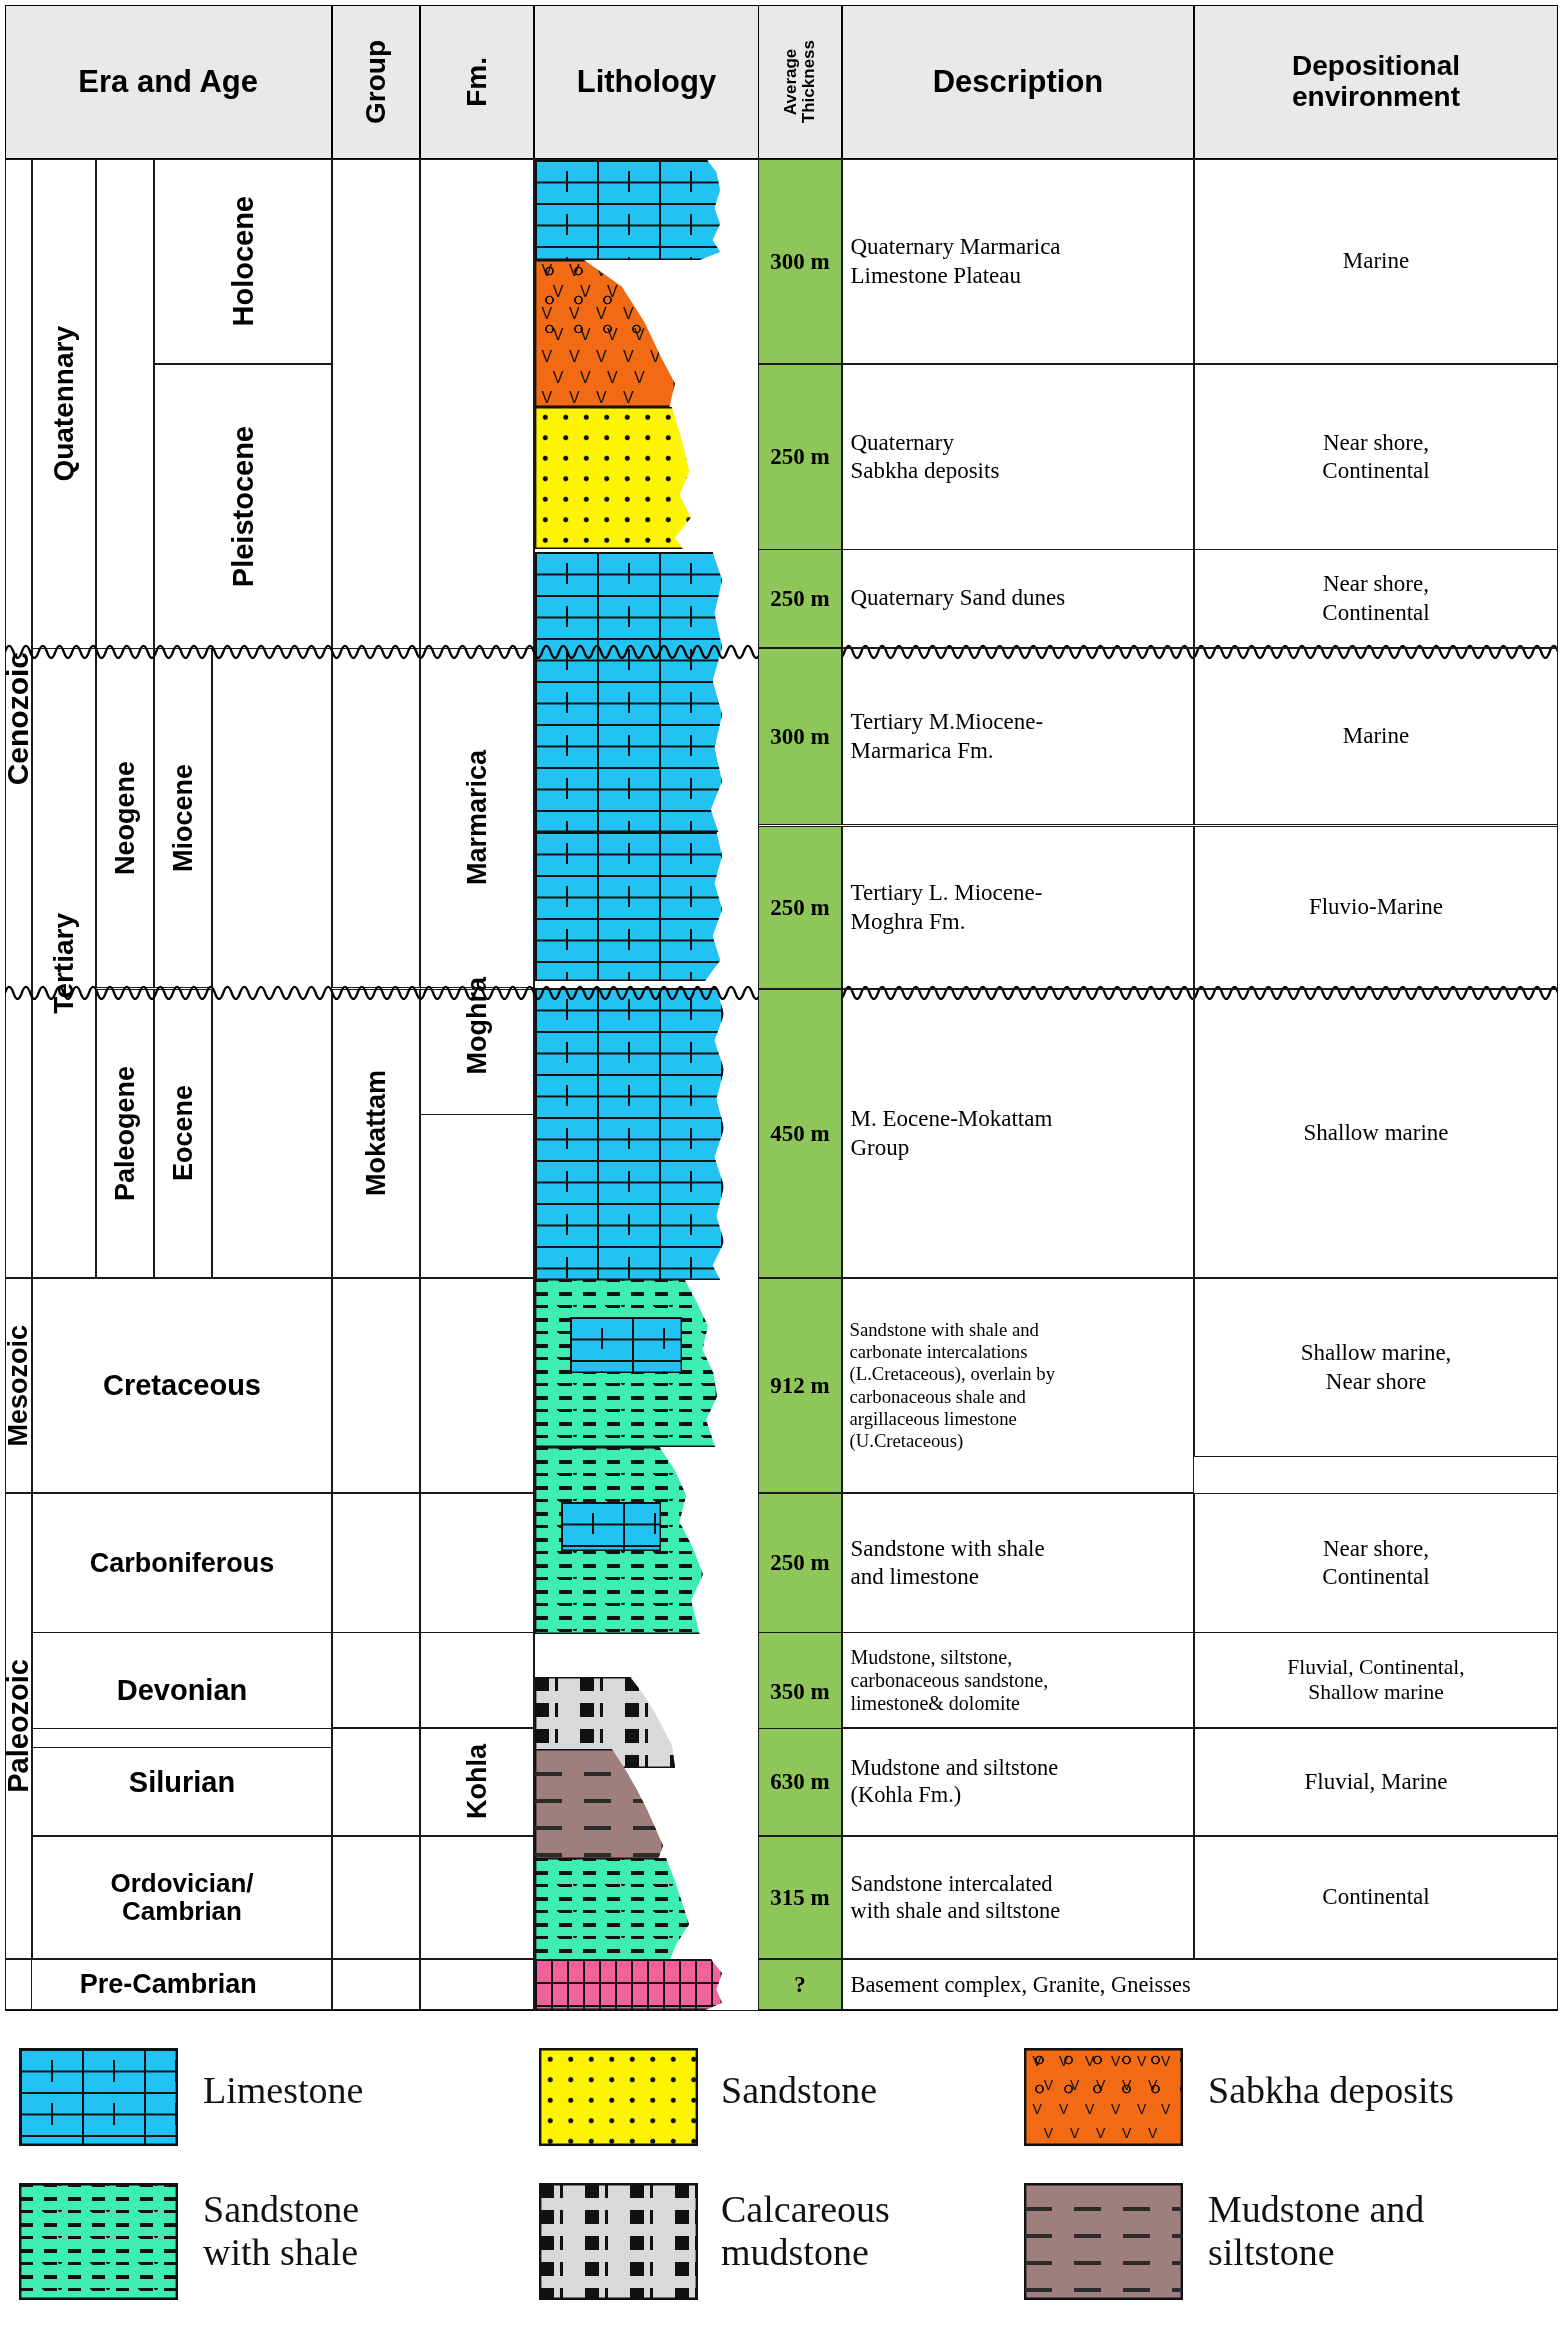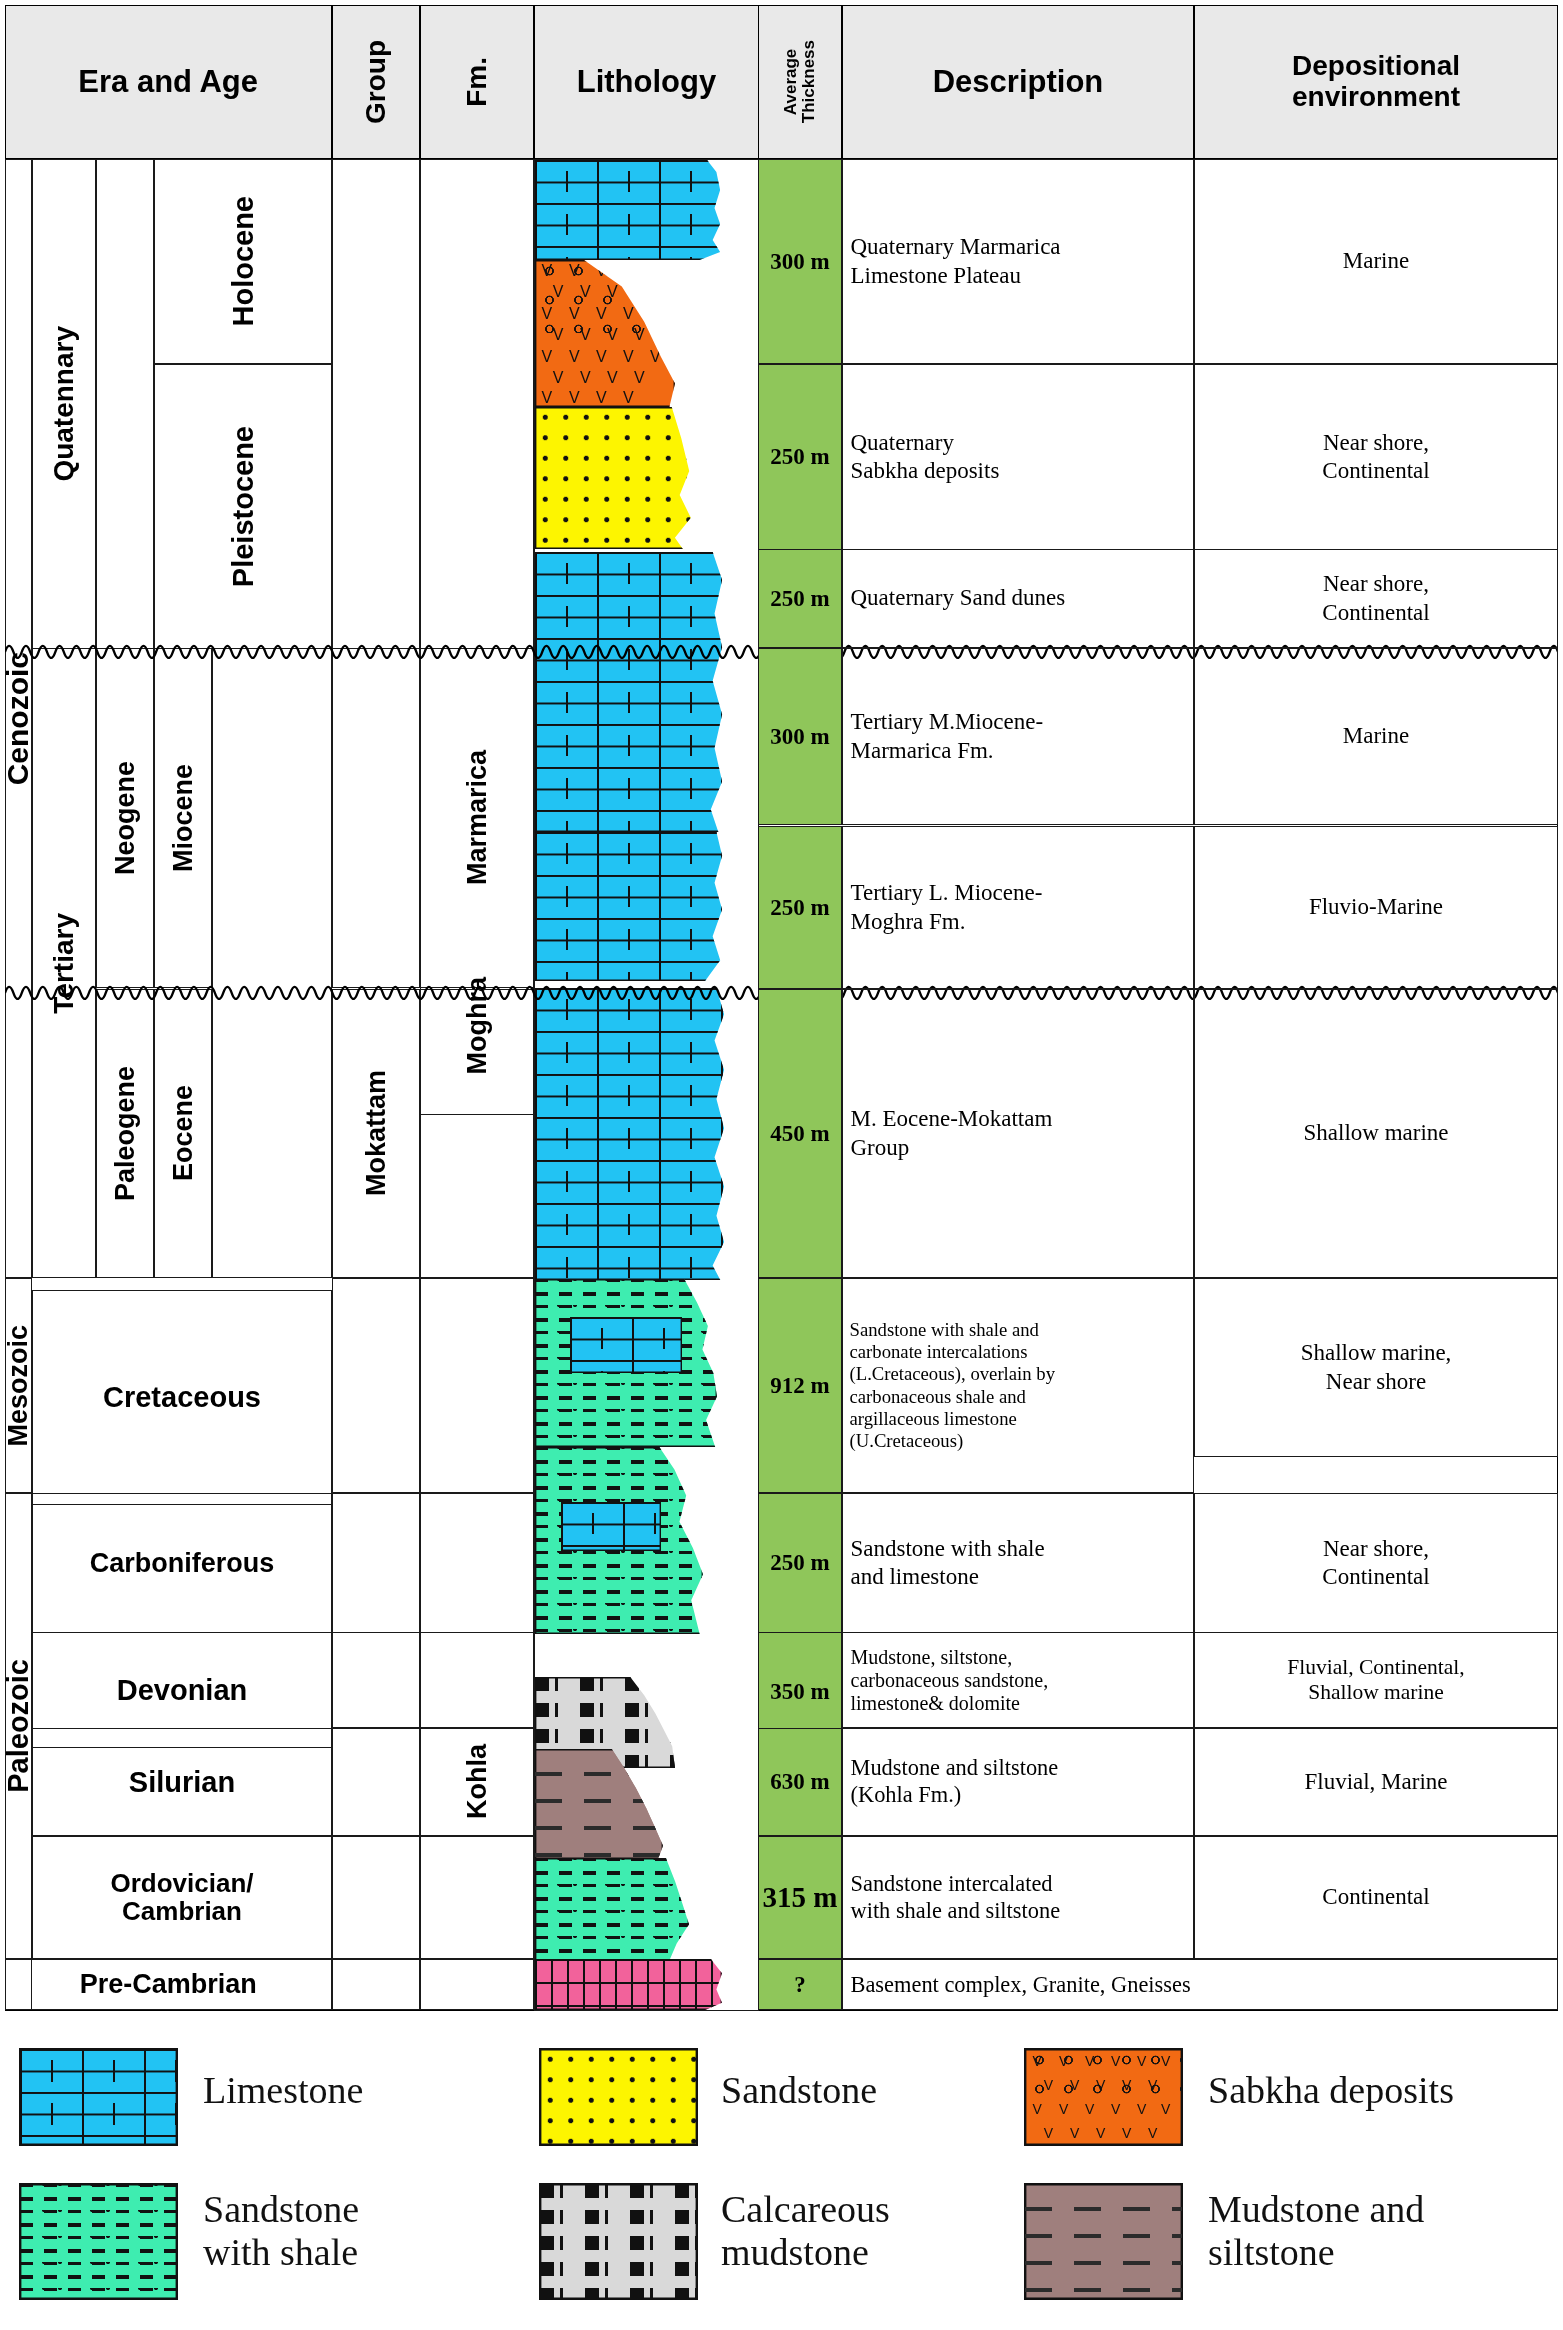--- a/index.html
+++ b/index.html
@@ -199,21 +199,21 @@
 
   <div class="cell thin" style="left:154px;top:648px;width:58px;height:340px;">
     <span class="vert bold" style="font-size:27px;">Miocene</span>
   </div>
   <div class="cell thin" style="left:154px;top:989px;width:58px;height:289px;">
     <span class="vert bold" style="font-size:27px;">Eocene</span>
   </div>
 
   <div class="cell thin" style="left:212px;top:648px;width:120px;height:630px;"></div>
 
-  <div class="cell thin" style="left:32px;top:1278px;width:300px;height:215px;margin-top:12px;">
+  <div class="cell thin" style="left:32px;top:1278px;width:300px;height:215px;">
     <span class="bold" style="font-size:29px;">Cretaceous</span>
   </div>
   <div class="cell thin" style="left:32px;top:1493px;width:300px;height:140px;">
     <span class="bold" style="font-size:27px;">Carboniferous</span>
   </div>
   <div class="cell thin" style="left:32px;top:1632px;width:300px;height:116px;">
     <span class="bold" style="font-size:29px;">Devonian</span>
   </div>
   <div class="cell thin" style="left:32px;top:1728px;width:300px;height:108px;">
     <span class="bold" style="font-size:29px;">Silurian</span>
@@ -347,21 +347,21 @@
   <div class="cell thin" style="left:758px;top:1493px;width:84px;height:140px;background:#8fc65a;">
     <span class="serif bold" style="font-size:23px;">250 m</span>
   </div>
   <div class="cell thin" style="left:758px;top:1632px;width:84px;height:120px;background:#8fc65a;">
     <span class="serif bold" style="font-size:23px;">350 m</span>
   </div>
   <div class="cell thin" style="left:758px;top:1728px;width:84px;height:108px;background:#8fc65a;">
     <span class="serif bold" style="font-size:23px;">630 m</span>
   </div>
   <div class="cell thin" style="left:758px;top:1836px;width:84px;height:123px;background:#8fc65a;">
-    <span class="serif bold" style="font-size:29px;">315 m</span>
+    <span class="serif bold" style="font-size:23px;">315 m</span>
   </div>
   <div class="cell thin" style="left:758px;top:1959px;width:84px;height:51px;background:#8fc65a;">
     <span class="serif bold" style="font-size:23px;">?</span>
   </div>
 
   <div class="cell thin lft" style="left:842px;top:159px;width:352px;height:205px;padding-left:7.5px;">
     <span class="serif" style="font-size:23px;white-space:pre-line;line-height:1.22;">Quaternary Marmarica
 Limestone Plateau</span>
   </div>
   <div class="cell thin lft" style="left:842px;top:364px;width:352px;height:186px;padding-left:7.5px;">

